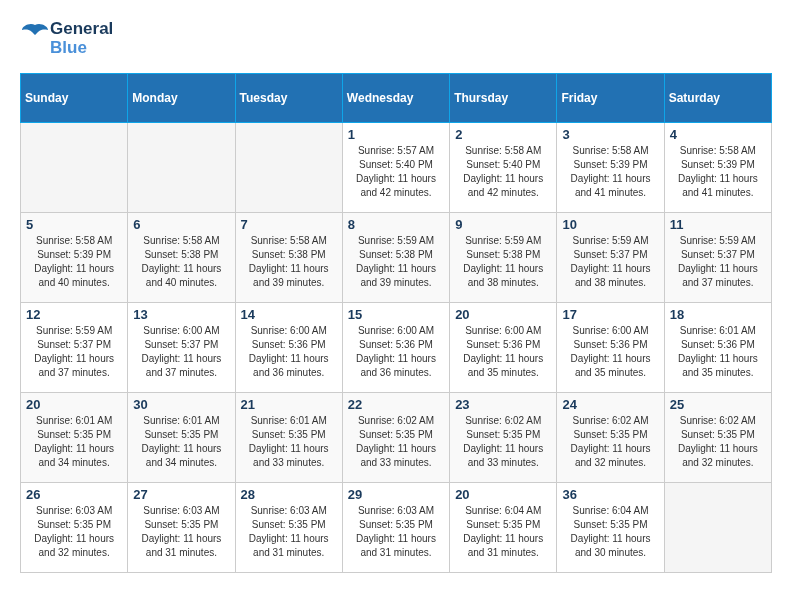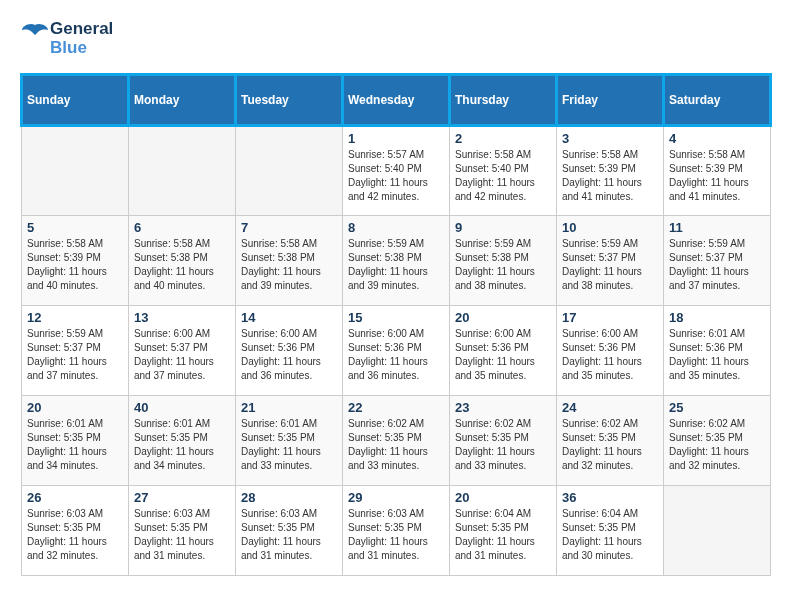--- a/index.html
+++ b/index.html
@@ -37,21 +37,21 @@
       border-collapse: collapse;
       border: 1px solid #ccc;
     }
     .calendar th {
       background: #2271b3;
       color: #fff;
       font-size: 12px;
       font-weight: bold;
       padding: 17px 4px;
       text-align: left;
-      border: 3px solid #0ea5e9;
+      border: 1px solid #0ea5e9;
     }
     .calendar td {
       width: 107px;
       vertical-align: top;
       padding: 4px 5px;
       border: 1px solid #ccc;
       background: #fff;
       font-size: 10px;
       color: #333;
       height: 90px;
@@ -62,20 +62,21 @@
     .day-number {
       font-size: 13px;
       font-weight: bold;
       color: #1a3a5c;
       margin-bottom: 2px;
     }
     .day-info {
       font-size: 10px;
       line-height: 1.4;
       color: #333;
+      text-align: center;
     }
     tr:nth-child(even) td {
       background: #f9f9f9;
     }
     tr:nth-child(even) td.empty {
       background: #f0f0f0;
     }
   </style>
 </head>
 <body>
@@ -247,21 +248,21 @@
       </tr>
       <tr>
         <td>
           <div class="day-number">20</div>
           <div class="day-info" style="white-space: pre-line;">Sunrise: 6:01 AM
 Sunset: 5:35 PM
 Daylight: 11 hours
 and 34 minutes.</div>
         </td>
         <td>
-          <div class="day-number">40</div>
+          <div class="day-number">30</div>
           <div class="day-info" style="white-space: pre-line;">Sunrise: 6:01 AM
 Sunset: 5:35 PM
 Daylight: 11 hours
 and 34 minutes.</div>
         </td>
         <td>
           <div class="day-number">21</div>
           <div class="day-info" style="white-space: pre-line;">Sunrise: 6:01 AM
 Sunset: 5:35 PM
 Daylight: 11 hours

